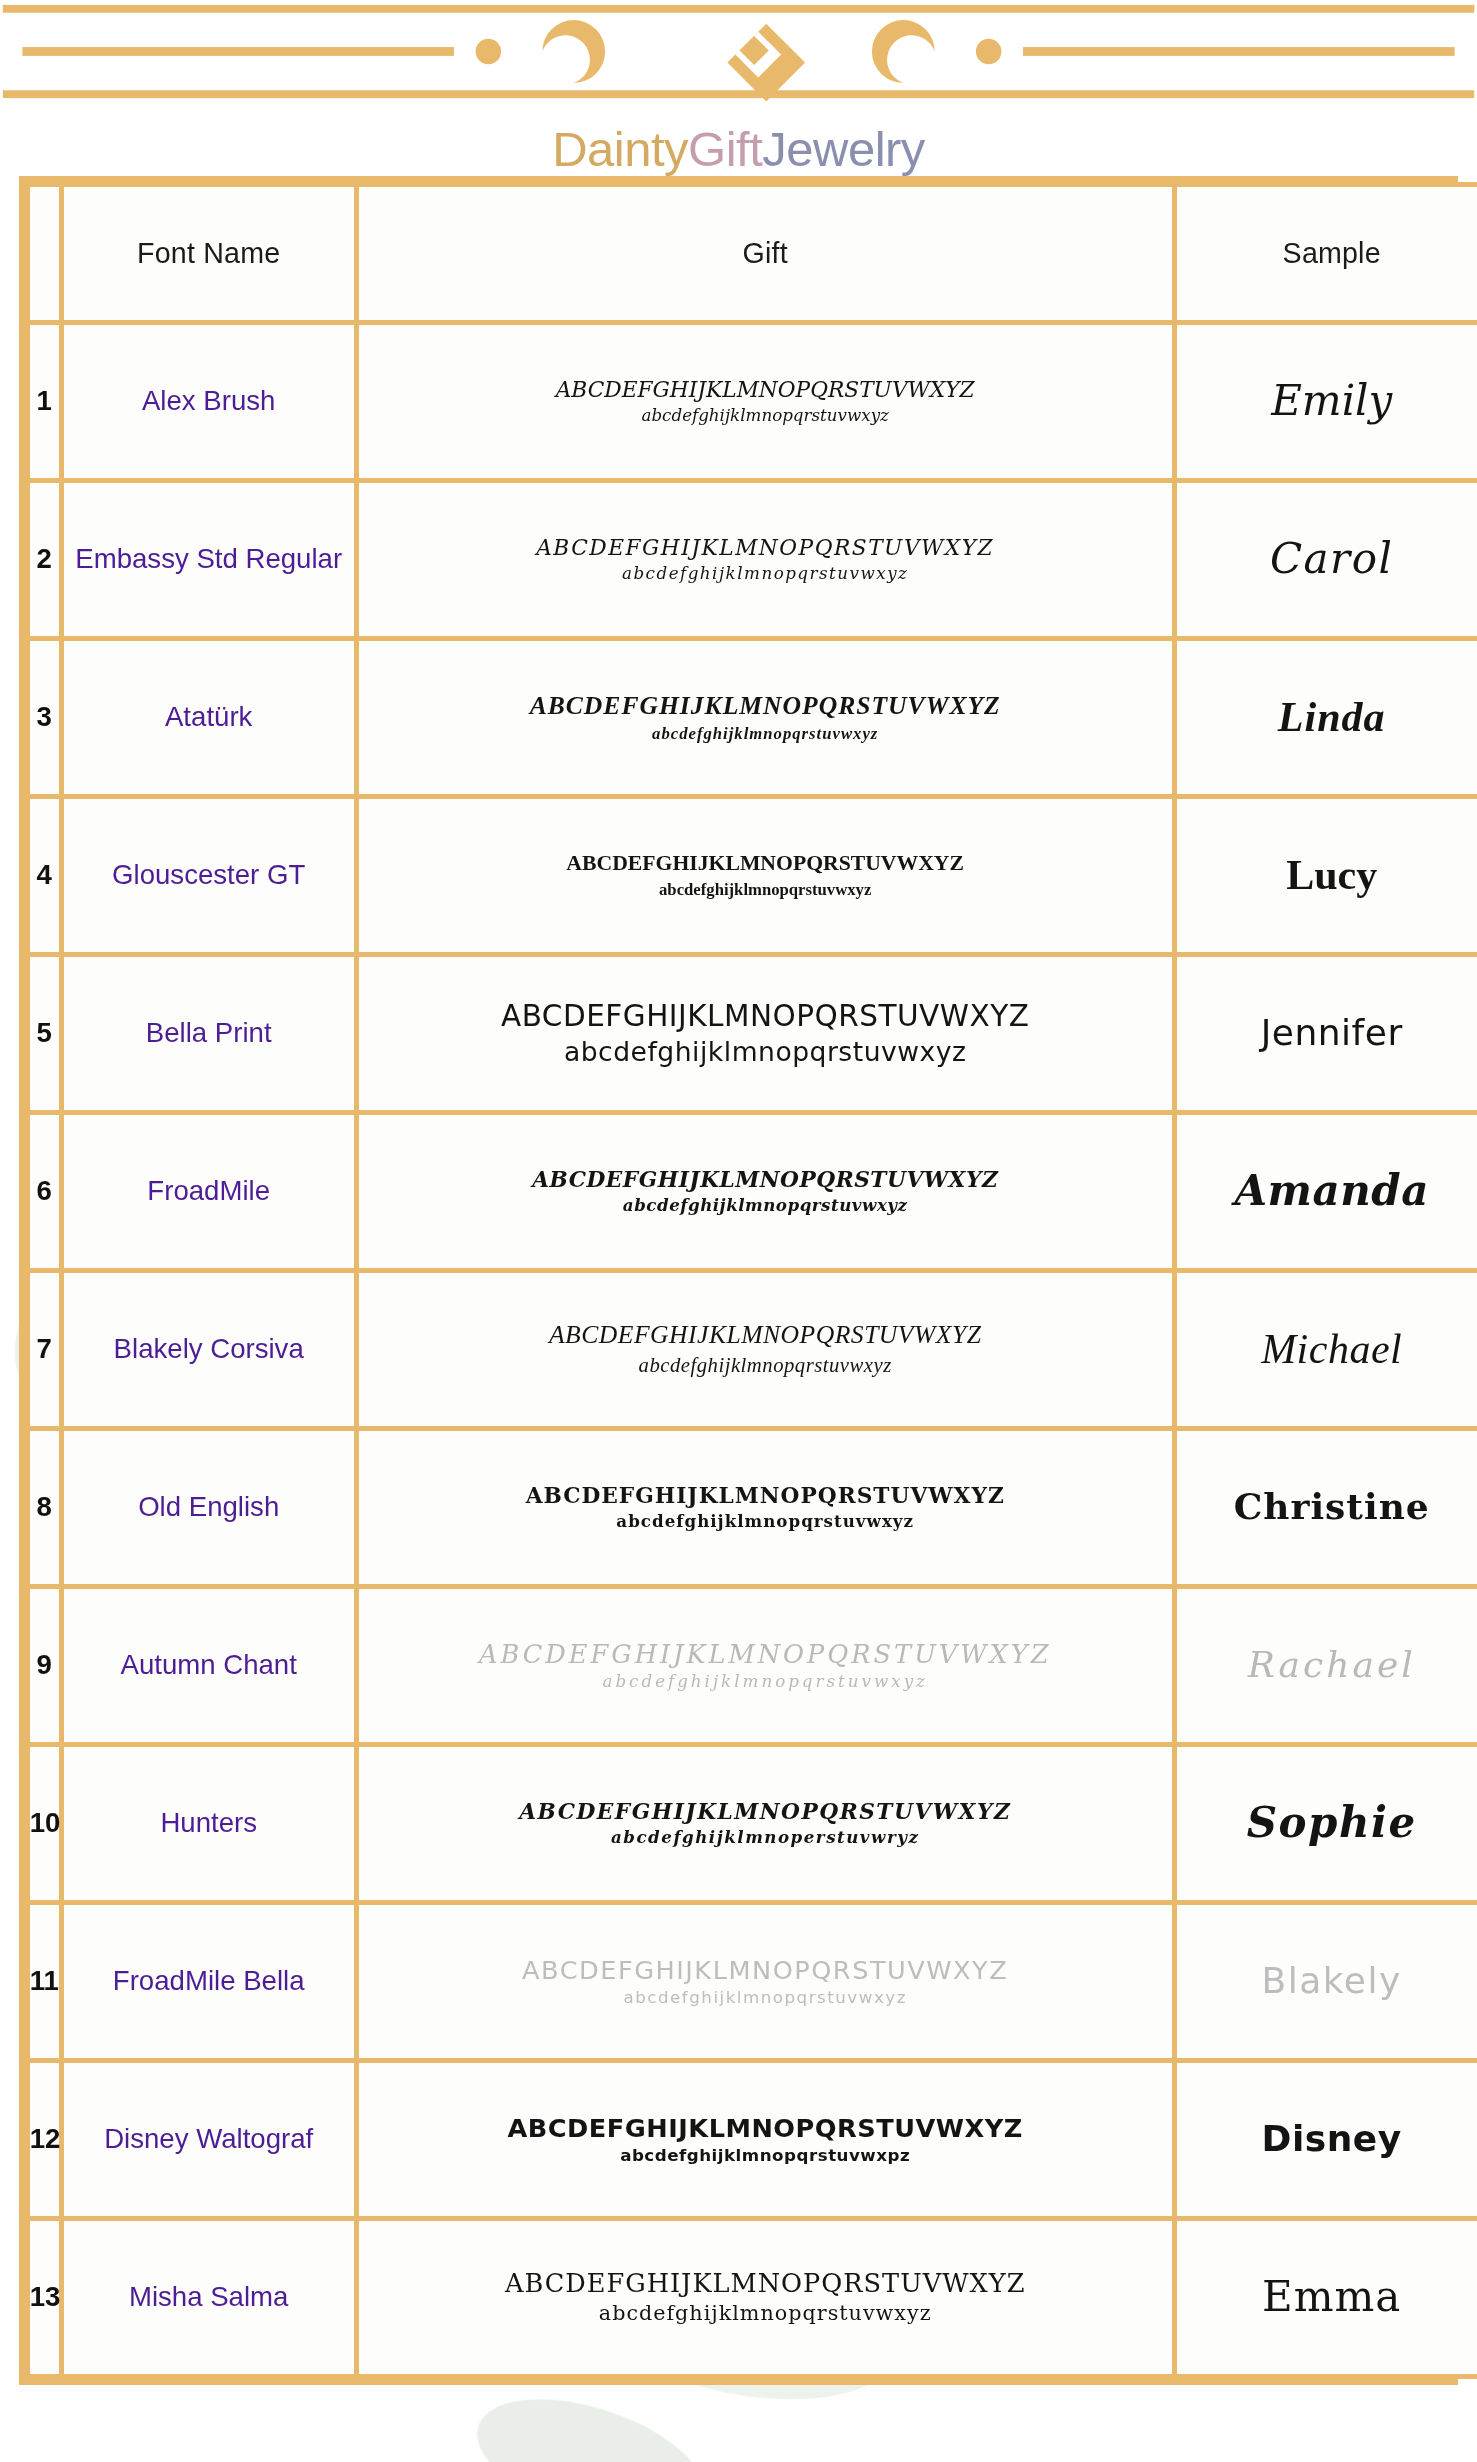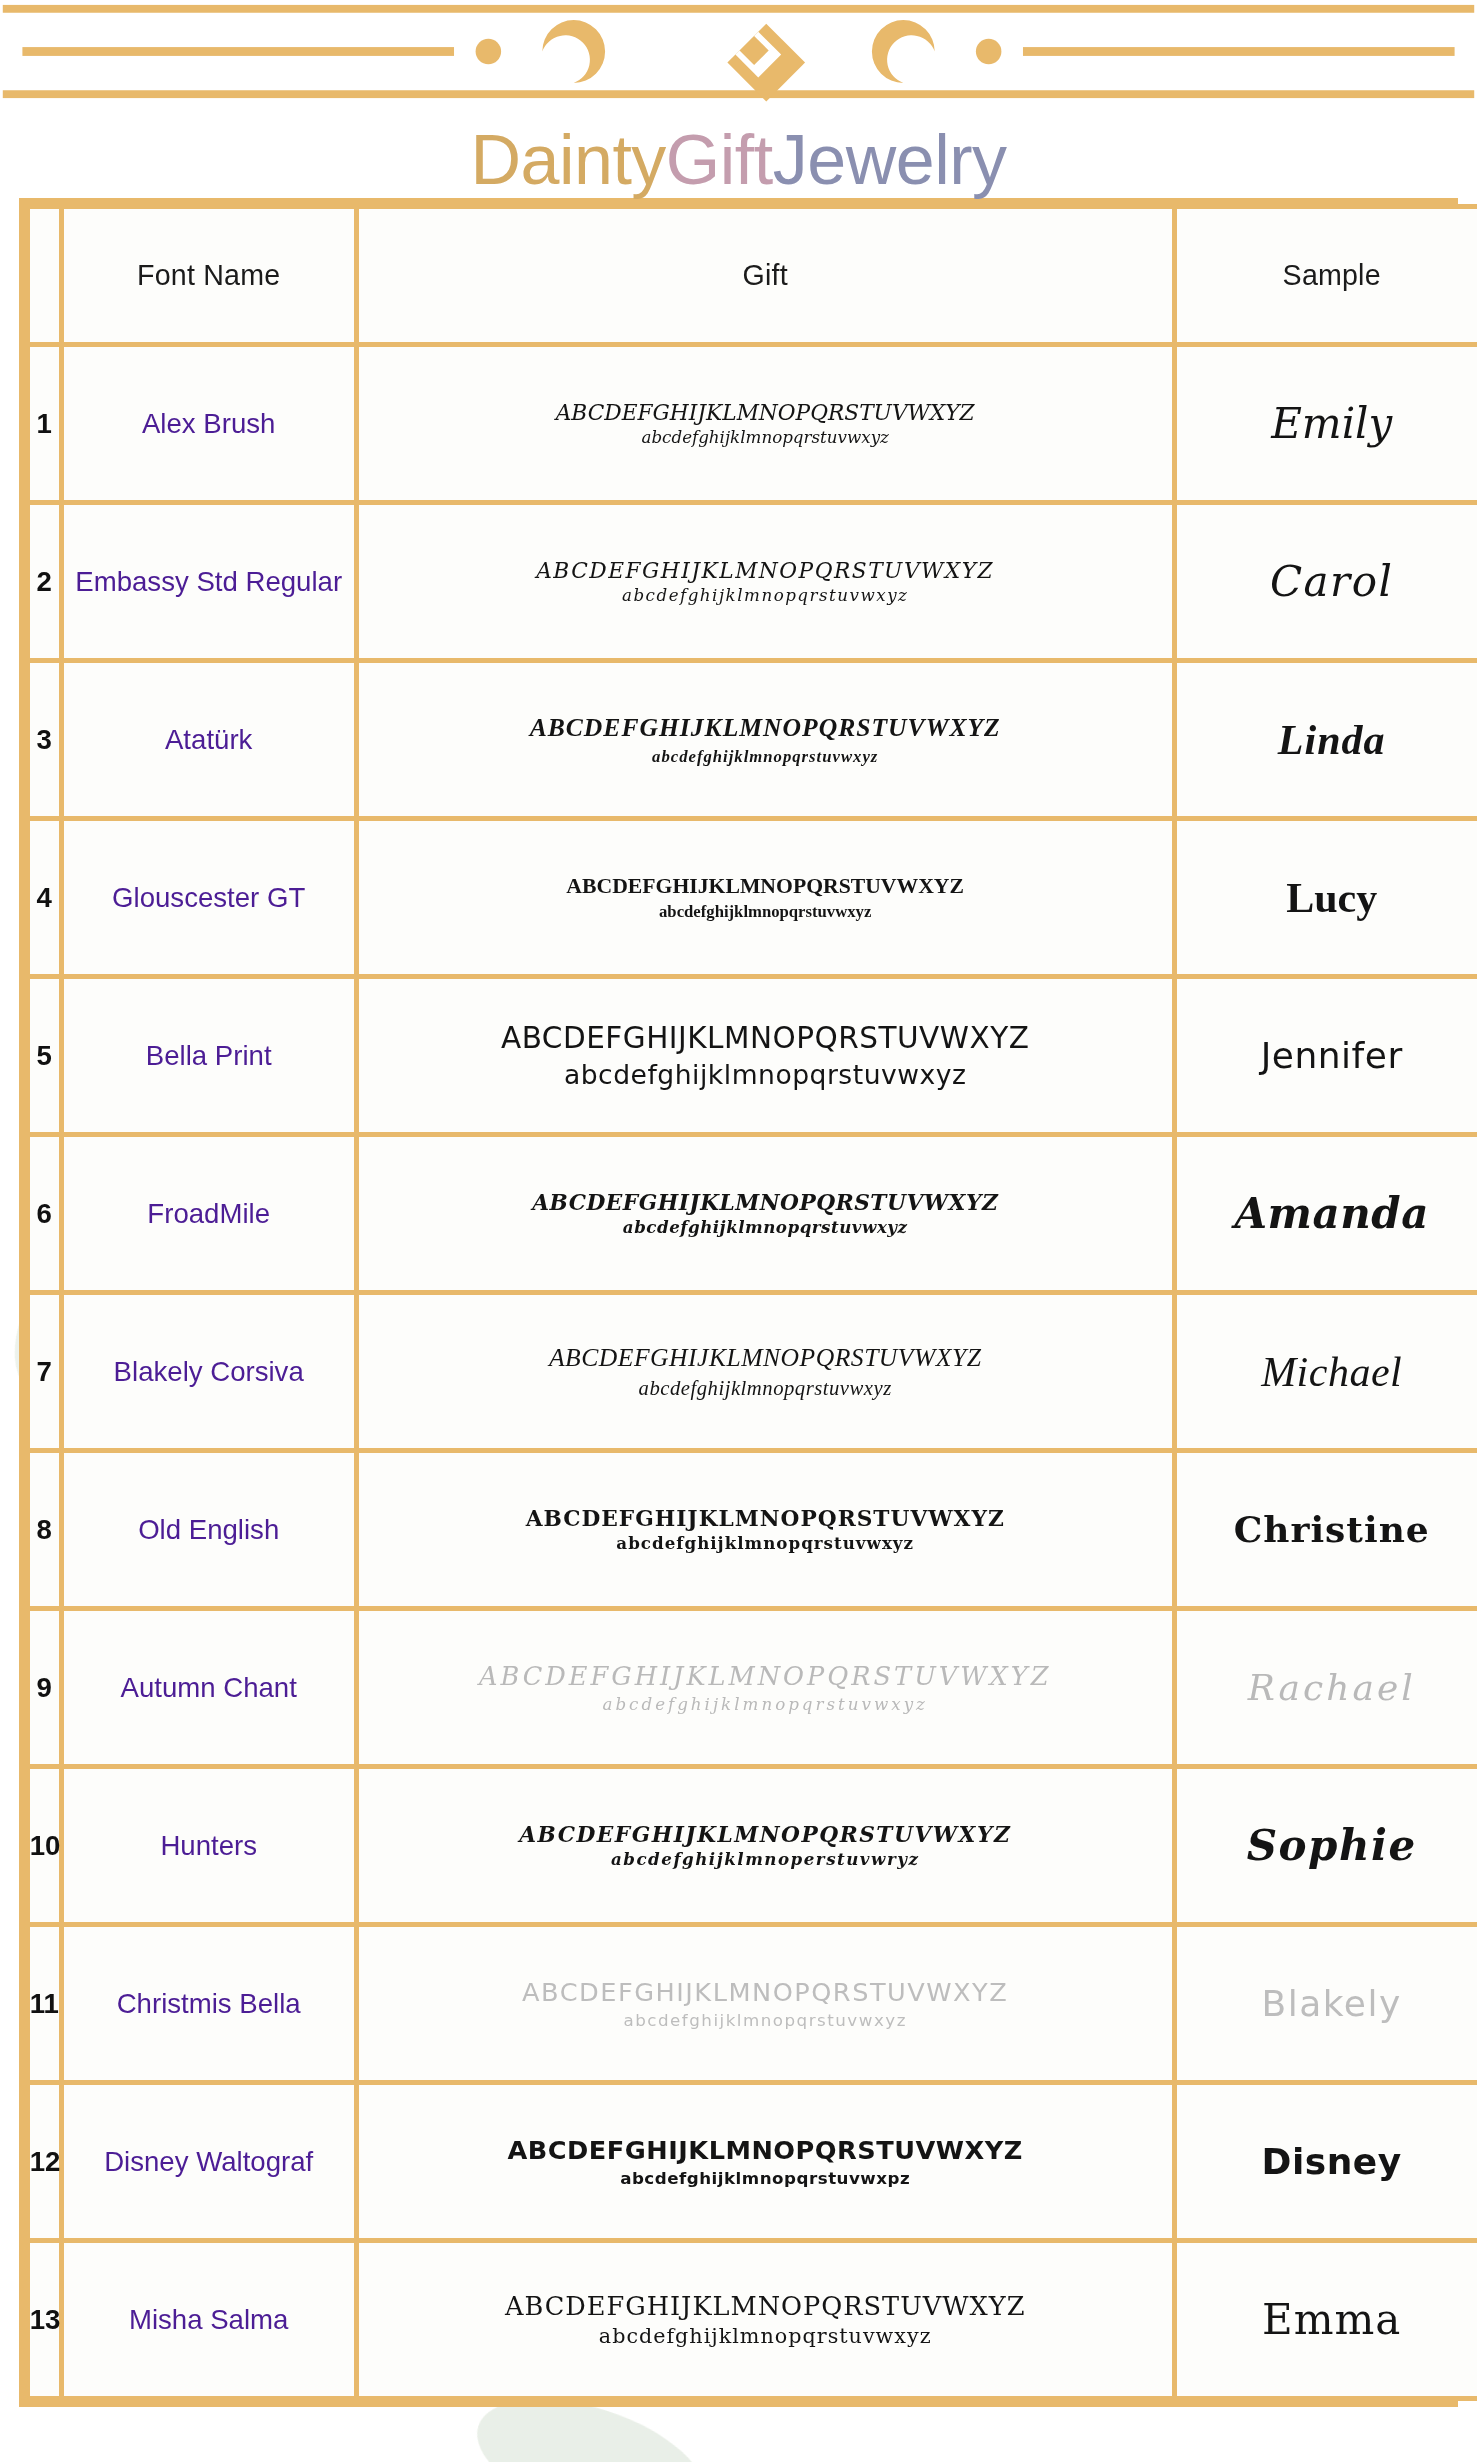--- a/index.html
+++ b/index.html
@@ -37,21 +37,21 @@
   .ornament {
     width: 1477px;
     height: 103px;
     position: relative;
   }
   .ornament svg { display: block; }
 
   
   .brand-title {
     text-align: center;
-    font-size: 70px;
+    font-size: 49px;
     line-height: 1.08;
     letter-spacing: -0.5px;
     margin-top: 19.7px;
   }
   .brand-title .seg-a { color: #d4aa63; }
   .brand-title .seg-b { color: #c49dae; }
   .brand-title .seg-c { color: #8a8fb0; }
 
   .chart-sub {
     text-align: center;
@@ -345,21 +345,21 @@
             <span class="alpha-upper f-hunters sz-up-sm">ABCDEFGHIJKLMNOPQRSTUVWXYZ</span>
             <span class="alpha-lower f-hunters sz-low-sm">abcdefghijklmnoperstuvwryz</span>
           </td>
           <td class="sample">
             <span class="sample-text f-hunters sz-samp">Sophie</span>
           </td>
         </tr>
 
         <tr>
           <td class="num">11</td>
-          <td class="name">Christmis Bella</td>
+          <td class="name">FroadMile Bella</td>
           <td class="fontcell">
             <span class="alpha-upper f-thin sz-up-md">ABCDEFGHIJKLMNOPQRSTUVWXYZ</span>
             <span class="alpha-lower f-thin sz-low-sm">abcdefghijklmnopqrstuvwxyz</span>
           </td>
           <td class="sample">
             <span class="sample-text f-thin sz-samp-sm">Blakely</span>
           </td>
         </tr>
 
         <tr>

